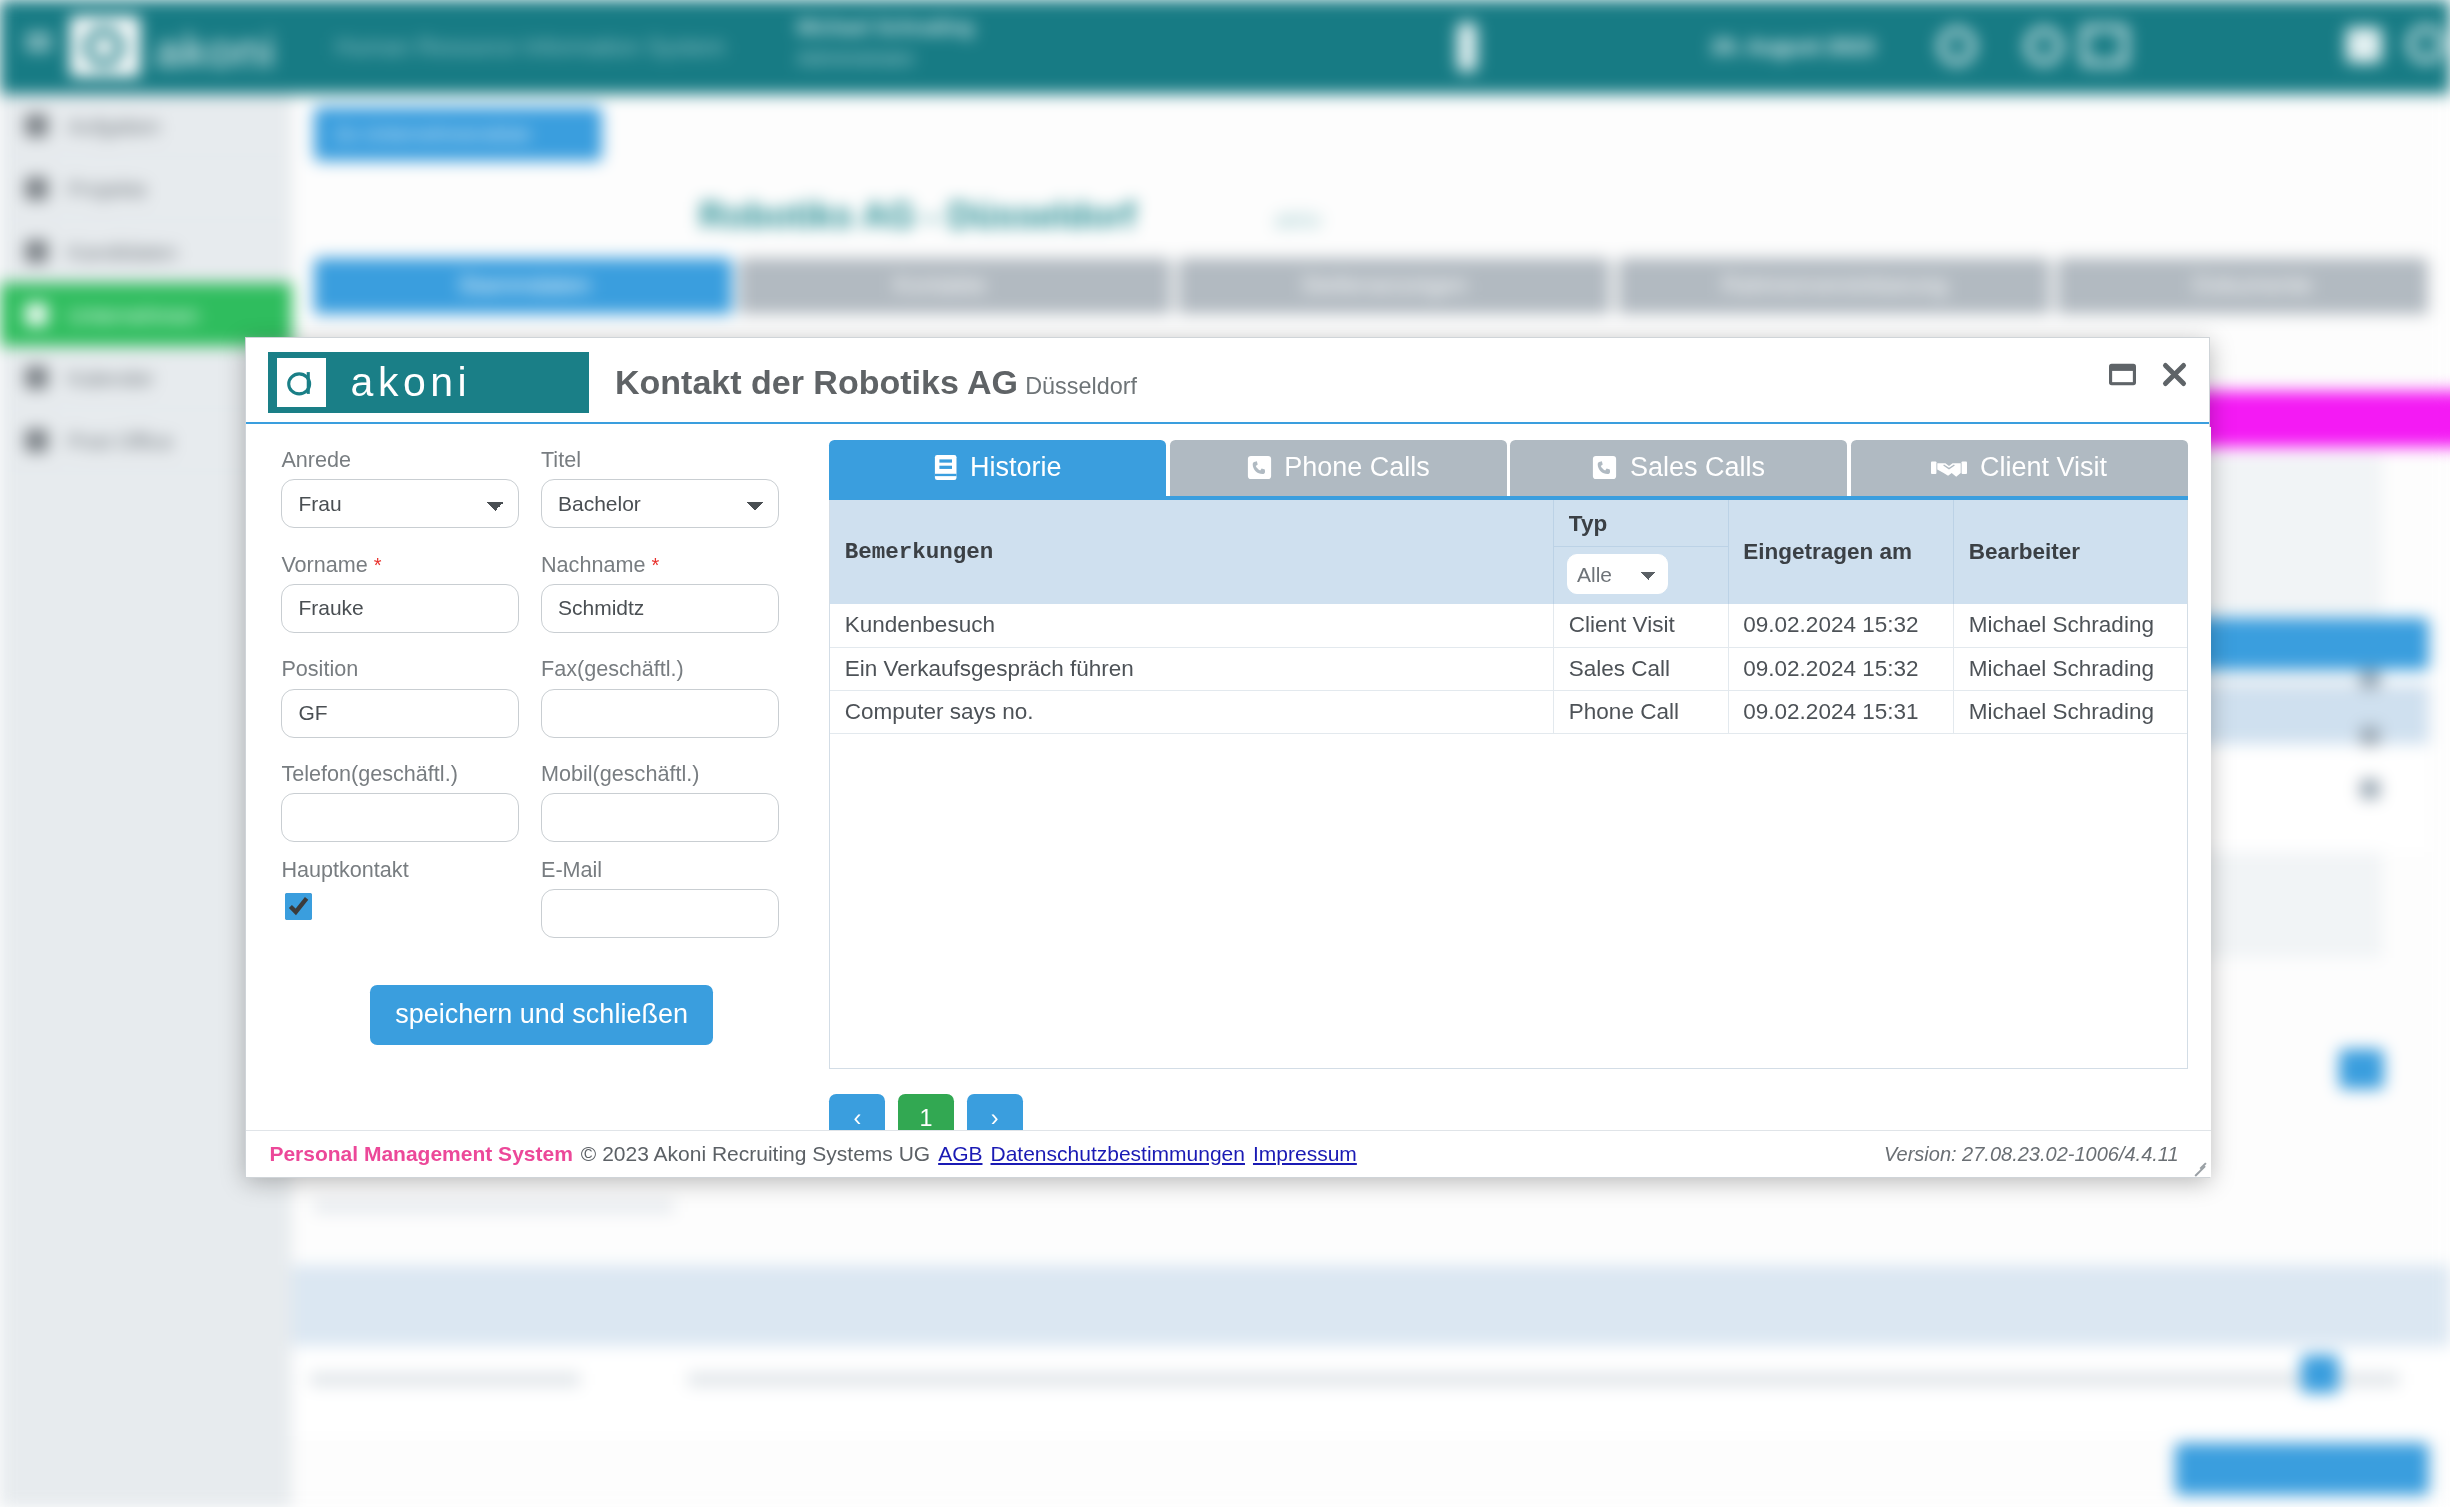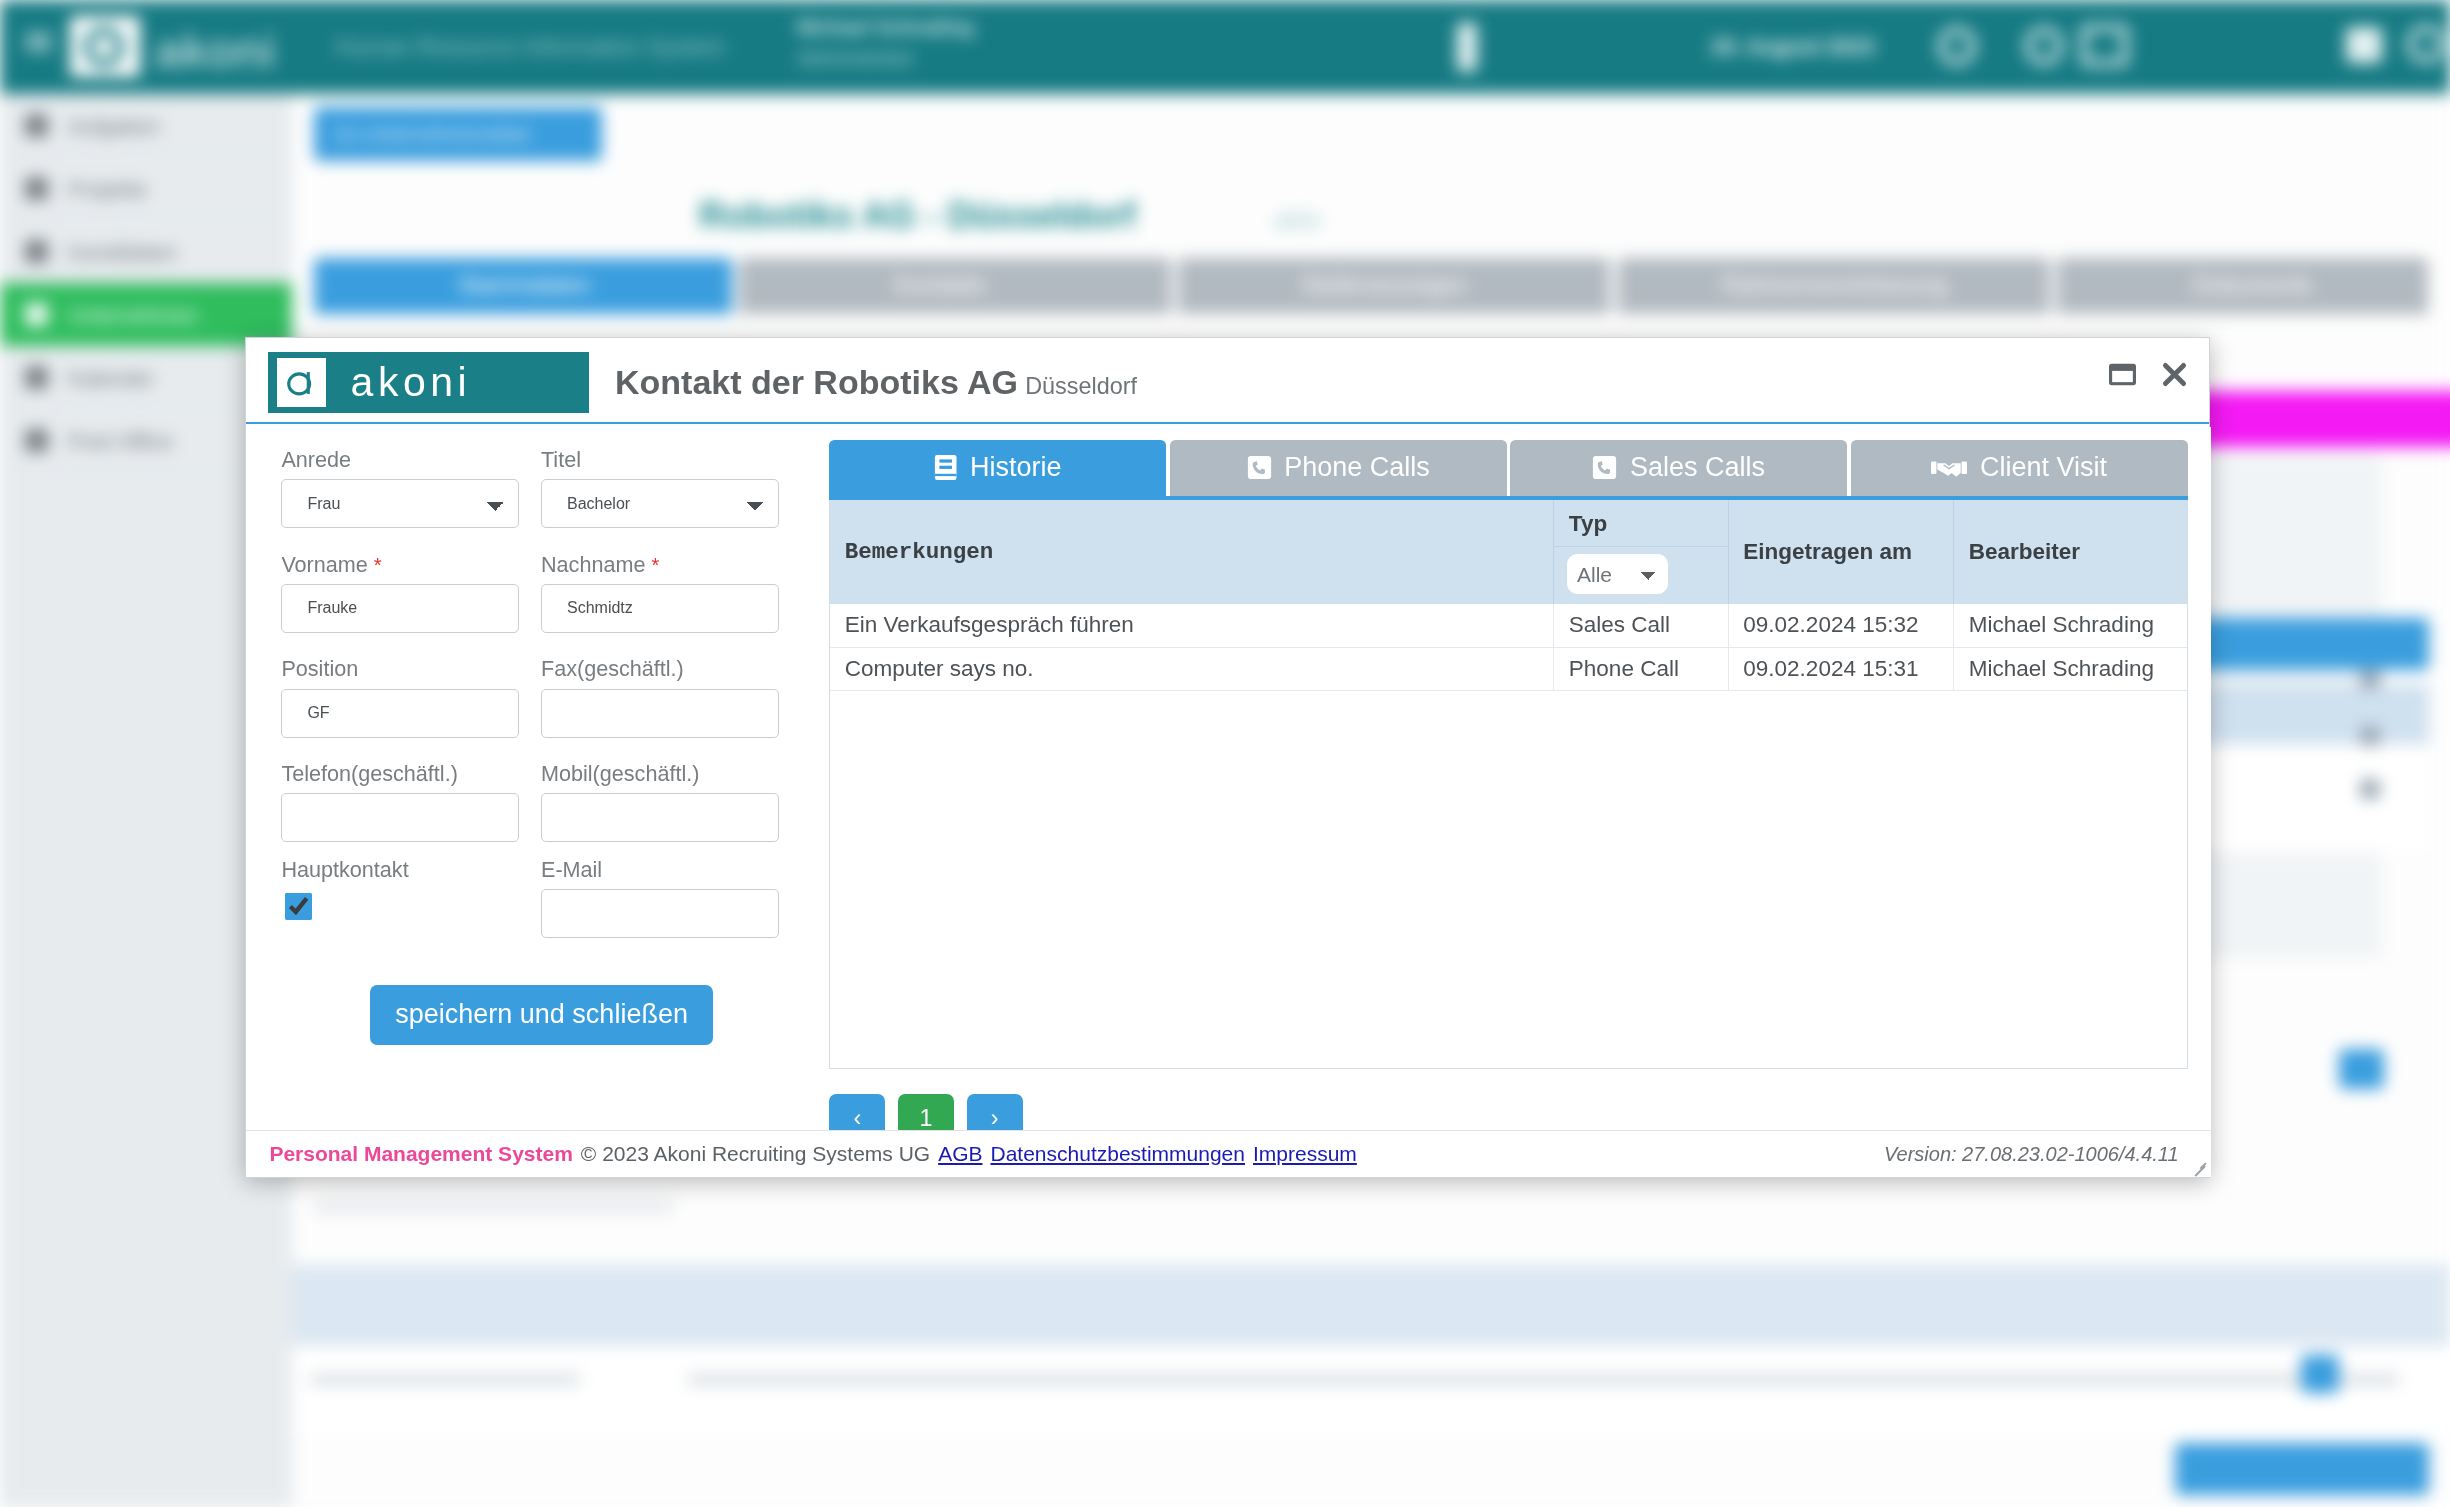--- a/index.html
+++ b/index.html
@@ -156,24 +156,24 @@
   }
   .frow { display: flex; gap: 21.6px; }
   .fcol { width: 238px; }
   .flabel {
     font-size: 21.6px; color: #787d81; margin-bottom: 6.3px; display: block;
     white-space: nowrap;
   }
   .req { color: #e8312c; font-size: 20px; }
   .finput, .fselect {
     width: 238px; height: 49px;
-    border: 0.9px solid #c9ced2; border-radius: 5px;
+    border: 0.9px solid #c9ced2; border-radius: 13px;
     background: #ffffff;
-    font-size: 16px; color: #4a4f53;
-    padding: 0 25px;
+    font-size: 21px; color: #4a4f53;
+    padding: 0 16px;
     font-family: "Liberation Sans", sans-serif;
     outline: none;
   }
   .finput::placeholder { color: #9aa0a5; }
   .fselect {
     appearance: none; -webkit-appearance: none;
     background-image:
       linear-gradient(45deg, transparent 50%, #4a4f53 50%),
       linear-gradient(135deg, #4a4f53 50%, transparent 50%);
     background-position: calc(100% - 23.4px) 21.6px, calc(100% - 14.4px) 21.6px;
@@ -546,20 +546,26 @@
                     <option>Alle</option>
                   </select>
                 </div>
               </th>
               <th class="col-ein">Eingetragen am</th>
               <th class="col-bea">Bearbeiter</th>
             </tr>
           </thead>
           <tbody>
             <tr>
+              <td>Kundenbesuch</td>
+              <td>Client Visit</td>
+              <td>09.02.2024 15:32</td>
+              <td>Michael Schrading</td>
+            </tr>
+            <tr>
               <td>Ein Verkaufsgespräch führen</td>
               <td>Sales Call</td>
               <td>09.02.2024 15:32</td>
               <td>Michael Schrading</td>
             </tr>
             <tr>
               <td>Computer says no.</td>
               <td>Phone Call</td>
               <td>09.02.2024 15:31</td>
               <td>Michael Schrading</td>

